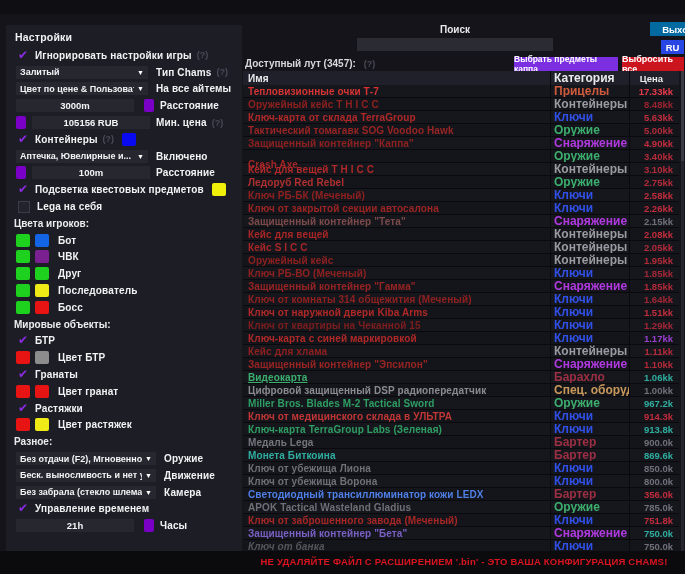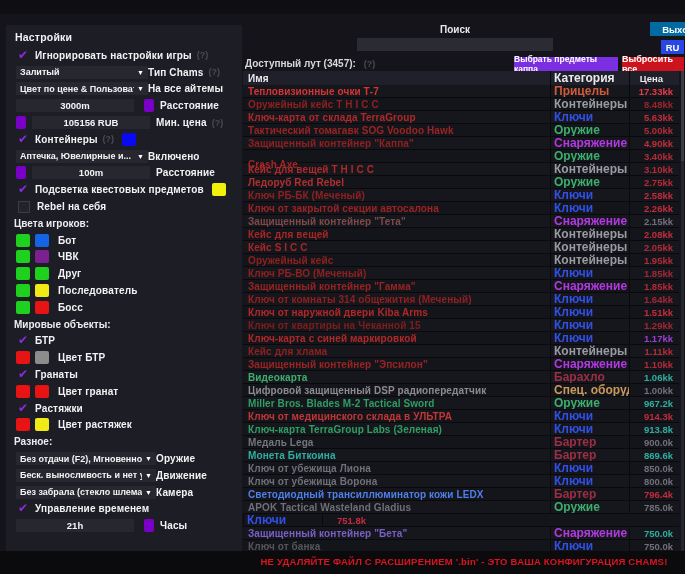--- a/index.html
+++ b/index.html
@@ -14,21 +14,21 @@
   #srows{position:absolute;left:0;top:22px;width:236px;}
   .srow{height:16.8px;display:flex;align-items:center;padding-left:10px;box-sizing:border-box;}
   .srow.t-title{padding-left:8px;}
   .srow.t-check{padding-left:12px;}
   .section{font-size:10px;color:#ededf0;}
   .lbl{font-size:10px;color:#f2f2f4;letter-spacing:.15px;white-space:nowrap;}
   .help{font-size:9px;color:#4a4a58;margin-left:5px;}
   .chk{width:11px;margin-right:6px;color:#8a2be2;font-size:12px;line-height:13px;}
   .chk.un{width:10px;height:10px;background:#23232b;border:1px solid #3c3c46;margin-right:7px;}
   .sel{background:#27272f;height:13px;width:132px;min-width:132px;display:flex;align-items:center;
-       justify-content:space-between;padding:0 4px;box-sizing:border-box;}
+       justify-content:space-between;padding:0 4px;margin-right:8px;box-sizing:border-box;}
   .sel.wide{width:140px;min-width:140px;}
   .sel-text{font-size:9px;white-space:nowrap;overflow:hidden;color:#f4f4f6;}
   .arrow{font-size:7px;color:#fff;margin-left:3px;}
   .inp{background:#27272f;height:13px;width:118px;text-align:center;font-size:9.5px;line-height:13px;
        color:#f4f4f6;margin-right:6px;}
   .sw{width:10px;height:13px;border-radius:2px;margin-right:6px;}
   .sw.after{margin-left:4px;}
   .sw2{width:14px;height:13px;border-radius:2px;}
   .sw2+.sw2{margin-left:5px;}
   .sw2-lbl{margin-left:9px;}
@@ -123,21 +123,21 @@
           <div class="inp">100m</div>
           <span class="lbl">Расстояние</span>
         </div>
         <div class="srow t-check">
           <span class="chk">✔</span>
           <span class="lbl">Подсветка квестовых предметов</span>
           <span class="sw2" style="background: rgb(240, 240, 10); margin-left: 8px;"></span>
         </div>
         <div class="srow t-check">
           <span class="chk un"></span>
-          <span class="lbl">Rebel на себя</span>
+          <span class="lbl">Lega на себя</span>
         </div>
         <div class="srow t-title">
           <span class="section">Цвета игроков:</span>
         </div>
         <div class="srow t-colors2">
           <span class="sw2" style="background: rgb(30, 209, 30);"></span>
           <span class="sw2" style="background: rgb(20, 100, 230);"></span>
           <span class="lbl sw2-lbl">Бот</span>
         </div>
         <div class="srow t-colors2">
@@ -349,21 +349,21 @@
         <div class="tc name" style="color: rgb(143, 32, 32);">Кейс для хлама</div>
         <div class="tc cat" style="color: rgb(154, 154, 162);">Контейнеры</div>
         <div class="tc price" style="color: rgb(179, 42, 58);">1.11kk</div>
       </div>
       <div class="trow">
         <div class="tc name" style="color: rgb(153, 36, 36);">Защищенный контейнер "Эпсилон"</div>
         <div class="tc cat" style="color: rgb(176, 58, 224);">Снаряжение</div>
         <div class="tc price" style="color: rgb(179, 42, 58);">1.10kk</div>
       </div>
       <div class="trow">
-        <div class="tc name" style="color: rgb(60, 174, 110);">Видеокарта</div>
+        <div class="tc name" style="color: rgb(60, 174, 110); text-decoration: underline;">Видеокарта</div>
         <div class="tc cat" style="color: rgb(156, 47, 68);">Барахло</div>
         <div class="tc price" style="color: rgb(47, 174, 159);">1.06kk</div>
       </div>
       <div class="trow">
         <div class="tc name" style="color: rgb(138, 138, 144);">Цифровой защищенный DSP радиопередатчик</div>
         <div class="tc cat" style="color: rgb(201, 153, 92);">Спец. оборудование</div>
         <div class="tc price" style="color: rgb(112, 112, 122);">1.00kk</div>
       </div>
       <div class="trow">
         <div class="tc name" style="color: rgb(46, 158, 99);">Miller Bros. Blades M-2 Tactical Sword</div>
@@ -396,38 +396,39 @@
         <div class="tc price" style="color: rgb(112, 112, 122);">850.0k</div>
       </div>
       <div class="trow">
         <div class="tc name" style="color: rgb(111, 111, 119);">Ключ от убежища Ворона</div>
         <div class="tc cat" style="color: rgb(48, 80, 232);">Ключи</div>
         <div class="tc price" style="color: rgb(112, 112, 122);">800.0k</div>
       </div>
       <div class="trow">
         <div class="tc name" style="color: rgb(79, 127, 232);">Светодиодный трансиллюминатор кожи LEDX</div>
         <div class="tc cat" style="color: rgb(156, 47, 68);">Бартер</div>
-        <div class="tc price" style="color: rgb(194, 44, 61);">796.4k</div>
+        <div class="tc price" style="color: rgb(194, 44, 61);">356.0k</div>
       </div>
       <div class="trow">
         <div class="tc name" style="color: rgb(111, 111, 119);">APOK Tactical Wasteland Gladius</div>
         <div class="tc cat" style="color: rgb(60, 174, 110);">Оружие</div>
         <div class="tc price" style="color: rgb(112, 112, 122);">785.0k</div>
       </div>
       <div class="trow">
+        <div class="tc name" style="color: rgb(168, 38, 38);">Ключ от заброшенного завода (Меченый)</div>
         <div class="tc cat" style="color: rgb(48, 80, 232);">Ключи</div>
         <div class="tc price" style="color: rgb(194, 44, 61);">751.8k</div>
       </div>
       <div class="trow">
         <div class="tc name" style="color: rgb(122, 95, 196);">Защищенный контейнер "Бета"</div>
         <div class="tc cat" style="color: rgb(176, 58, 224);">Снаряжение</div>
         <div class="tc price" style="color: rgb(47, 174, 159);">750.0k</div>
       </div>
       <div class="trow">
-        <div class="tc name" style="color: rgb(85, 85, 92);">Ключ от банка</div>
+        <div class="tc name" style="color: rgb(85, 85, 92); font-style: italic;">Ключ от банка</div>
         <div class="tc cat" style="color: rgb(48, 80, 232);">Ключи</div>
         <div class="tc price" style="color: rgb(112, 112, 122);">750.0k</div>
       </div>
     </div>
   <div class="scrollbar">
       <div class="thumb"></div>
     </div>
 
   <div class="footer">
     <span>НЕ УДАЛЯЙТЕ ФАЙЛ С РАСШИРЕНИЕМ '.bin'  - ЭТО ВАША КОНФИГУРАЦИЯ CHAMS!</span>

